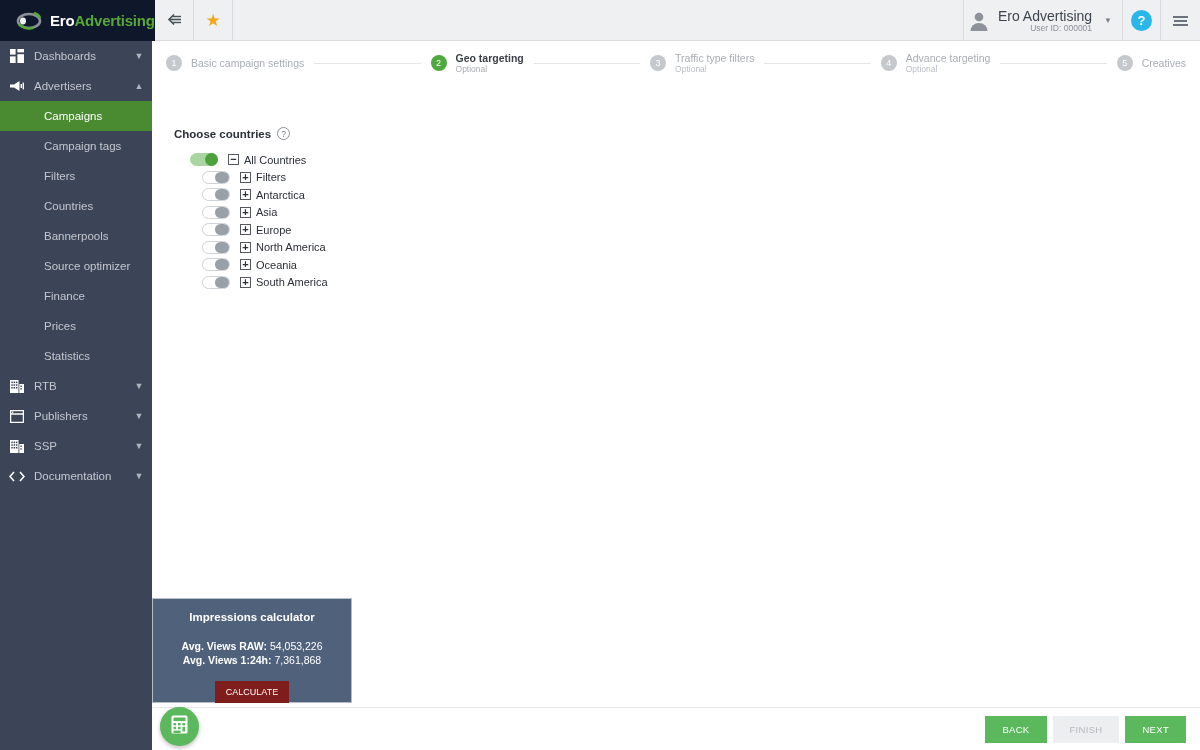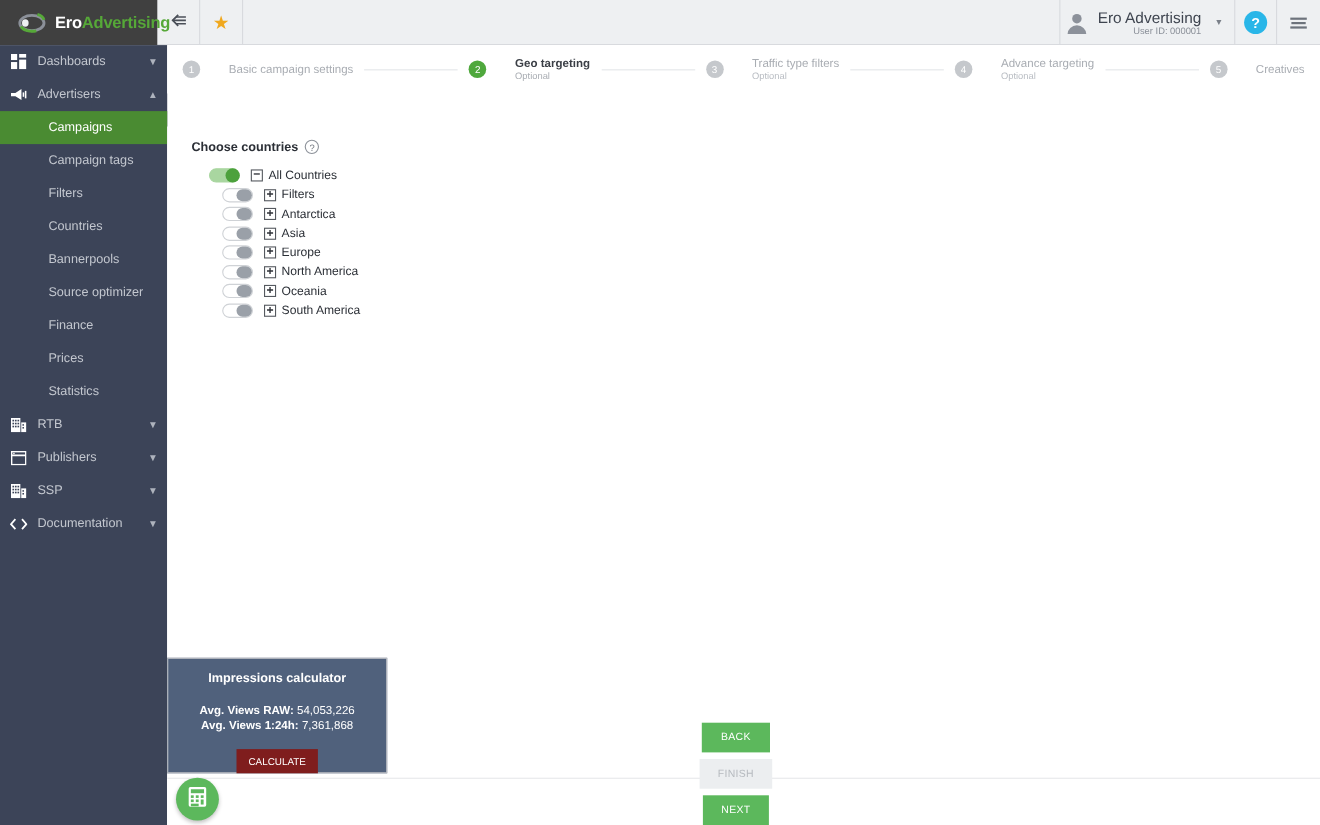--- a/index.html
+++ b/index.html
@@ -5,21 +5,21 @@
   * { box-sizing: border-box; margin: 0; padding: 0; }
   html, body {
     width: 1200px; height: 750px;
     font-family: "Liberation Sans", sans-serif;
     background: #fff; overflow: hidden;
   }
   #app { position: relative; width: 1200px; height: 750px; }
 
   
   .topbar { position:absolute; top:0; left:0; width:1200px; height:41px; background:#eef0f2; border-bottom:1px solid #d8dade; display:flex; }
-  .logo-box { width:143px; height:41px; background:#404040; display:flex; align-items:center; gap:6px; padding-left:14px; }
+  .logo-box { width:155px; height:41px; background:#0f172a; display:flex; align-items:center; gap:6px; padding-left:14px; }
   .logo-mark { width:30px; height:22px; position:relative; flex:none; }
   .logo-text { font-size:15px; font-weight:bold; letter-spacing:-0.2px; }
   .logo-text .a { color:#ffffff; }
   .logo-text .b { color:#56a838; }
 
   .tb-btn { width:39px; height:41px; border-right:1px solid #d8dade; display:flex; align-items:center; justify-content:center; cursor:pointer; }
   .tb-btn:first-of-type { border-left:1px solid #d8dade; }
   .star { color:#f0a81e; font-size:17px; line-height:1; }
 
   .tb-spacer { flex:1; }
@@ -43,21 +43,21 @@
   .nav-item .label { flex:1; }
   .nav-item .chev { width:26px; text-align:center; color:#aeb3bd; font-size:9px; }
   .nav-sub { height:30px; display:flex; align-items:center; padding-left:44px; font-size:11.5px; color:#c3c7cf; cursor:pointer; }
   .nav-sub.active { background:#4a8b32; color:#ffffff; }
 
   
   .steps { position:absolute; top:41px; left:152px; width:1048px; height:44px; background:#ffffff; display:flex; align-items:center; padding:0 14px; }
   .step { display:flex; align-items:center; flex:none; }
   .step .num { width:16px; height:16px; border-radius:50%; background:#c5c8cc; color:#fff; font-size:9px; display:flex; align-items:center; justify-content:center; flex:none; }
   .step.done .num { background:#4fa83d; }
-  .step .txt { margin-left:26px; line-height:1.2; }
+  .step .txt { margin-left:9px; line-height:1.2; }
   .step .t1 { font-size:10.5px; color:#a9adb3; }
   .step .t2 { font-size:8.5px; color:#b9bdc3; }
   .step.done .t1 { color:#3b3f46; font-weight:bold; }
   .step.done .t2 { color:#a9adb3; }
   .step-line { flex:1; height:1px; background:#e3e5e8; margin:0 10px; }
 
   
   .page-bar { position:absolute; top:85px; left:152px; width:1048px; height:30px; background:#50617c; color:#fff; font-size:13px; display:flex; align-items:center; padding-left:12px; overflow:hidden; }
   .page-bar svg { position:absolute; inset:0; }
   .page-bar span { position:relative; }
@@ -82,21 +82,21 @@
   
   .calc-panel { position:absolute; left:152px; top:598px; width:200px; height:105px; background:#50617c; border:1px solid #b9bcc1; color:#ffffff; text-align:center; }
   .calc-title { font-size:11.5px; font-weight:bold; margin-top:12px; }
   .calc-lines { margin-top:16px; font-size:10.5px; line-height:1.35; }
   .calc-lines b { font-weight:bold; }
   .calc-btn { display:inline-block; margin-top:14px; background:#7f1d1d; color:#ffffff; font-size:9px; padding:6px 11px; cursor:pointer; }
 
   .fab { position:absolute; left:160px; top:707px; width:39px; height:39px; border-radius:50%; background:#5cb85c; display:flex; align-items:center; justify-content:center; box-shadow:0 2px 4px rgba(0,0,0,.25); cursor:pointer; }
 
   
-  .footer { position:absolute; left:152px; top:707px; width:1048px; height:43px; background:#ffffff; border-top:1px solid #e6e8ea; display:flex; align-items:center; justify-content:flex-end; padding-right:14px; gap:6px;flex-direction:column; }
+  .footer { position:absolute; left:152px; top:707px; width:1048px; height:43px; background:#ffffff; border-top:1px solid #e6e8ea; display:flex; align-items:center; justify-content:flex-end; padding-right:14px; gap:6px; }
   .fbtn { font-size:9.5px; padding:8px 17px; color:#ffffff; background:#5cb85c; cursor:pointer; letter-spacing:.3px; }
   .fbtn.disabled { background:#eceef0; color:#b6babf; }
 </style>
 </head>
 <body>
 
 <div id="app">
 
   <div class="topbar">
     <div class="logo-box">

